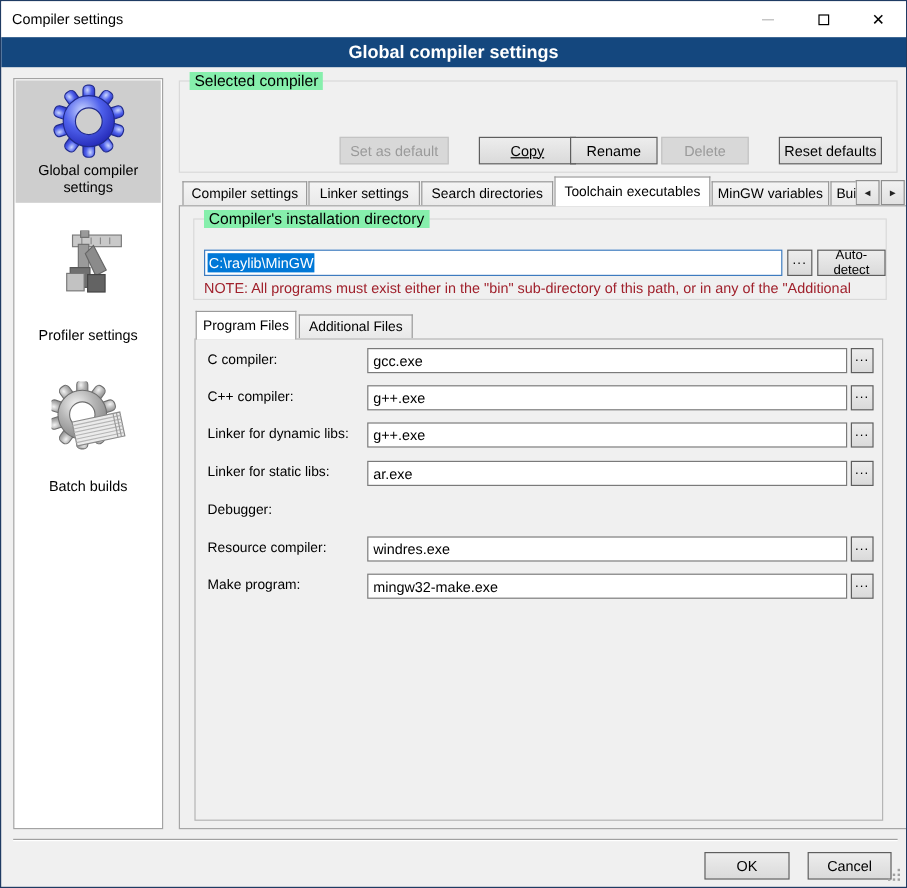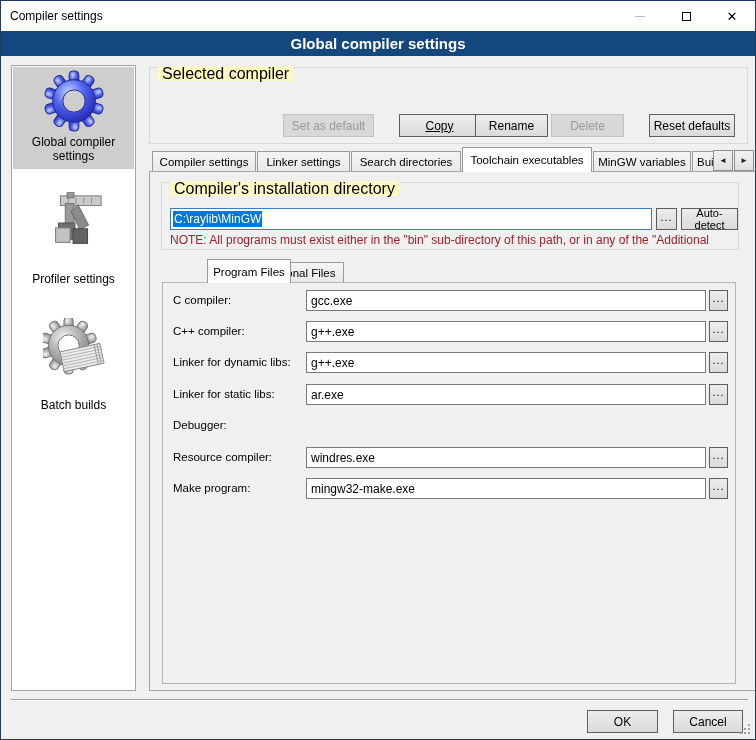--- a/index.html
+++ b/index.html
@@ -23,21 +23,21 @@
   .banner{position:absolute;left:0;top:30px;right:0;height:25px;background:var(--banner_bg,#14477e);
     color:#fff;font-size:15px;font-weight:bold;text-align:center;line-height:25px;}
   
   .sidebar{position:absolute;left:10px;top:64px;width:125px;height:626px;background:#fff;border:1px solid #a3a3a3;}
   .side-item{position:absolute;left:1px;right:1px;height:102px;}
   .side-item.sel{background:#cecece;}
   .side-item .icon64{position:absolute;left:50%;transform:translateX(-50%);top:3px;width:62px;height:62px;}
   .side-item .side-label{position:absolute;left:2px;right:2px;text-align:center;font-size:12px;line-height:14px;}
   
   .groupbox{position:absolute;border:1px solid #d9d9d9;background:transparent;}
-  .gb-label{position:absolute;top:-8px;left:8px;background:#fef9c3;padding:0 4px;font-size:16px;line-height:15px;white-space:nowrap;margin-top:6px;}
+  .gb-label{position:absolute;top:-8px;left:8px;background:#86efac;padding:0 4px;font-size:13px;line-height:15px;white-space:nowrap;}
   
   .btn{position:absolute;display:flex;align-items:center;justify-content:center;
     background:linear-gradient(#ededed,#dadada);border:1px solid #5e5e5e;font-size:12px;color:#000;
     font-family:inherit;padding:0;}
   .btn.disabled{background:#d8d8d8;border-color:#c3c3c3;color:#9a9a9a;}
   
   .combo{position:absolute;background:#fff;border:1px solid #8a8a8a;font-size:12px;display:flex;align-items:center;padding-left:6px;}
   .combo.gray{background:linear-gradient(#f2f2f2,#e3e3e3);}
   .chev{position:absolute;right:10px;top:50%;width:7px;height:7px;margin-top:-6px;
     border-right:1.5px solid #3c3c3c;border-bottom:1.5px solid #3c3c3c;transform:rotate(45deg);}
@@ -52,21 +52,21 @@
   
   .dir-field{position:absolute;left:8px;top:25px;width:482px;height:22px;background:#fff;
     border:1px solid var(--focus_border,#3d7bbf);display:flex;align-items:center;padding-left:2px;font-size:12px;}
   .dir-field .sel{background:var(--selection_bg,#0078d7);color:#fff;padding:1px 1px;}
   .note{position:absolute;left:8px;top:50px;width:562px;white-space:nowrap;overflow:hidden;
     color:var(--note_text,#a0212c);font-size:12px;}
   
   .subtab{position:absolute;height:20px;top:90px;background:linear-gradient(#f4f4f4,#e9e9e9);
     border:1px solid #9a9a9a;border-bottom:none;display:flex;align-items:center;justify-content:center;
     font-size:11.5px;z-index:1;white-space:nowrap;}
-  .subtab.active{top:87px;height:24px;background:#fff;z-index:3;margin-left:44px;}
+  .subtab.active{top:87px;height:24px;background:#fff;z-index:3;}
   .subpanel{position:absolute;left:12px;top:110px;width:574px;height:402px;border:1px solid #b5b5b5;background:#f0f0f0;z-index:2;}
   
   .frow{position:absolute;left:0;width:100%;height:22px;}
   .flabel{position:absolute;left:10px;top:4px;font-size:11.5px;white-space:nowrap;}
   .finput{position:absolute;left:143px;width:400px;height:21px;border:1px solid #7a7a7a;background:#fff;
     font-size:12px;padding:0 4px;font-family:inherit;color:#000;}
   .dots{left:546px;width:19px;height:21px;font-size:11px;}
   .dots span{margin-top:-5px;letter-spacing:1px;}
   .fcombo{left:143px;width:419px;height:21px;}
   

